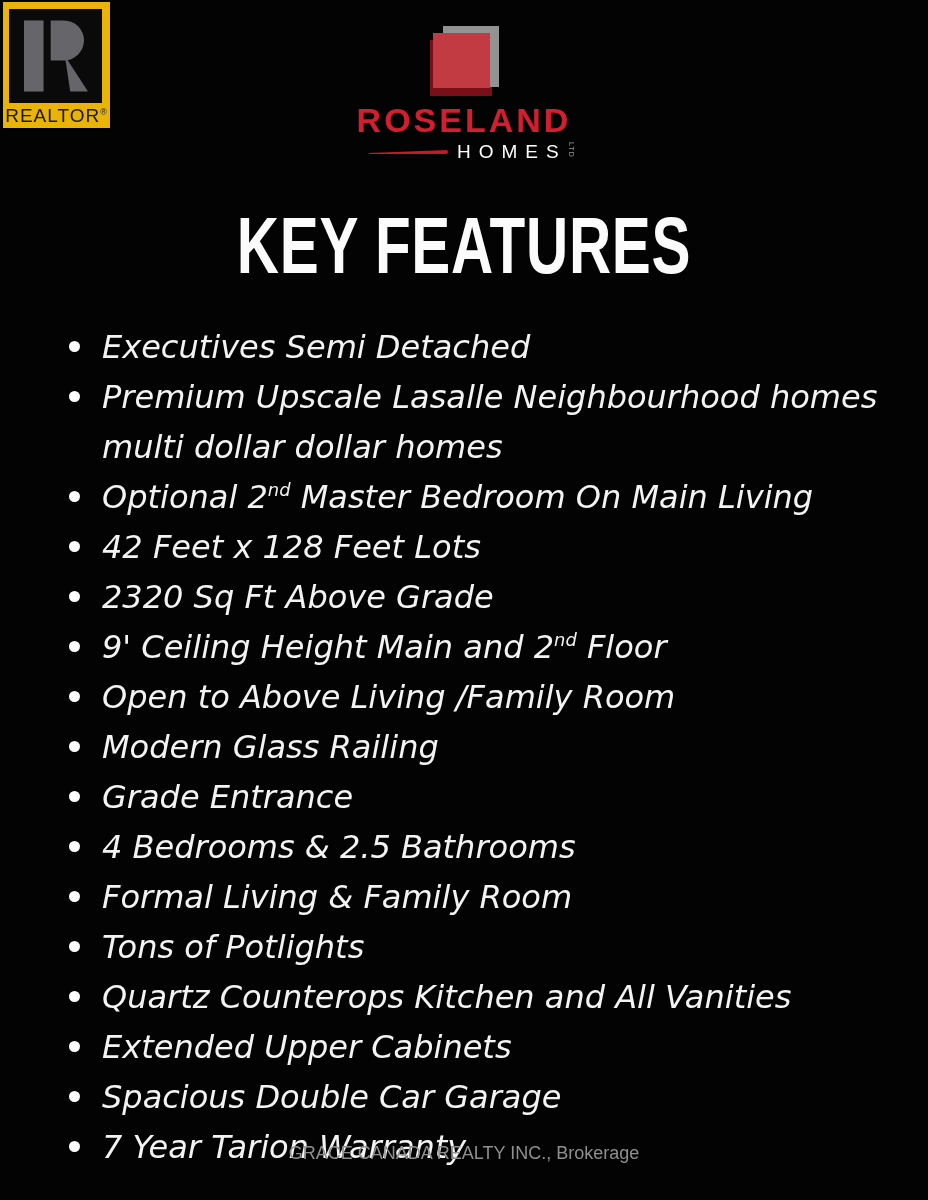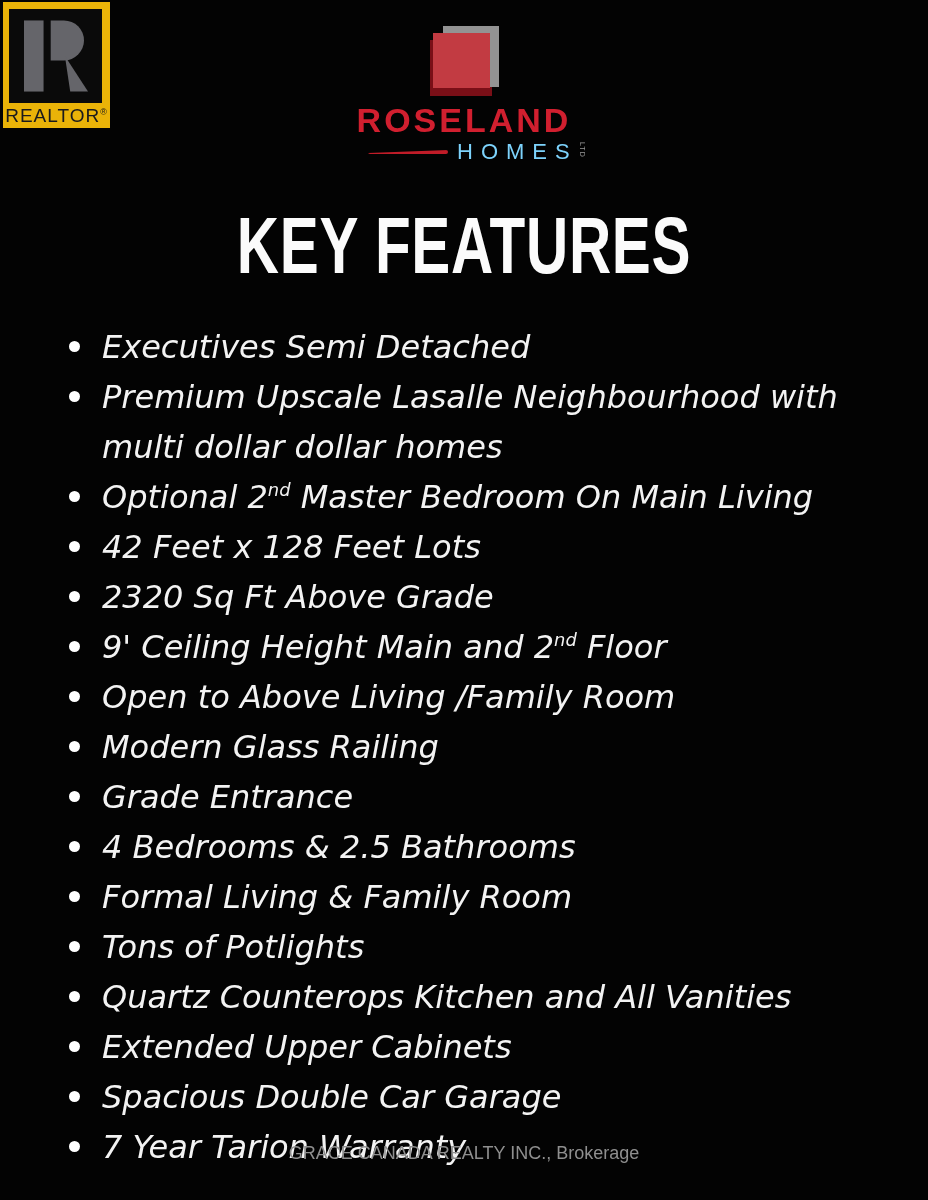--- a/index.html
+++ b/index.html
@@ -49,21 +49,21 @@
     position:absolute;left:368px;top:141px;
     display:flex;align-items:center;height:22px;
   }
   .brand-line{
     width:80px;height:4px;border-radius:2px;
     background:#c01c28;margin-right:9px;
     clip-path:polygon(0 75%,100% 0,100% 100%,0 100%);
   }
   .brand-sub{
     font-family:"Liberation Sans", sans-serif;
-    font-size:22px;letter-spacing:8px;color:#7dd3fc;
+    font-size:19px;letter-spacing:8px;color:#ffffff;
     white-space:nowrap;
   }
   .brand-ltd{
     writing-mode:vertical-rl;
     font-family:"Liberation Sans", sans-serif;
     font-size:7px;letter-spacing:1px;color:#9a9a9a;
     margin-left:1px;height:20px;
   }
 
   
@@ -132,21 +132,21 @@
       <span class="brand-sub">HOMES</span>
       <span class="brand-ltd">LTD</span>
     </div>
   </div>
 
   <h1 class="title">KEY FEATURES</h1>
 
   <ul class="features">
     <li><span>Executives Semi Detached</span></li>
     <li>
-        <span class="blk">Premium Upscale Lasalle Neighbourhood with</span>
+        <span class="blk">Premium Upscale Lasalle Neighbourhood homes</span>
         <span class="blk">multi dollar dollar homes</span>
       </li>
     <li><span>Optional 2</span><sup>nd</sup><span> Master Bedroom On Main Living</span></li>
     <li><span>42 Feet x 128 Feet Lots</span></li>
     <li><span>2320 Sq Ft Above Grade</span></li>
     <li><span>9' Ceiling Height Main and 2</span><sup>nd</sup><span> Floor</span></li>
     <li><span>Open to Above Living /Family Room</span></li>
     <li><span>Modern Glass Railing</span></li>
     <li><span>Grade Entrance</span></li>
     <li><span>4 Bedrooms &amp; 2.5 Bathrooms</span></li>

